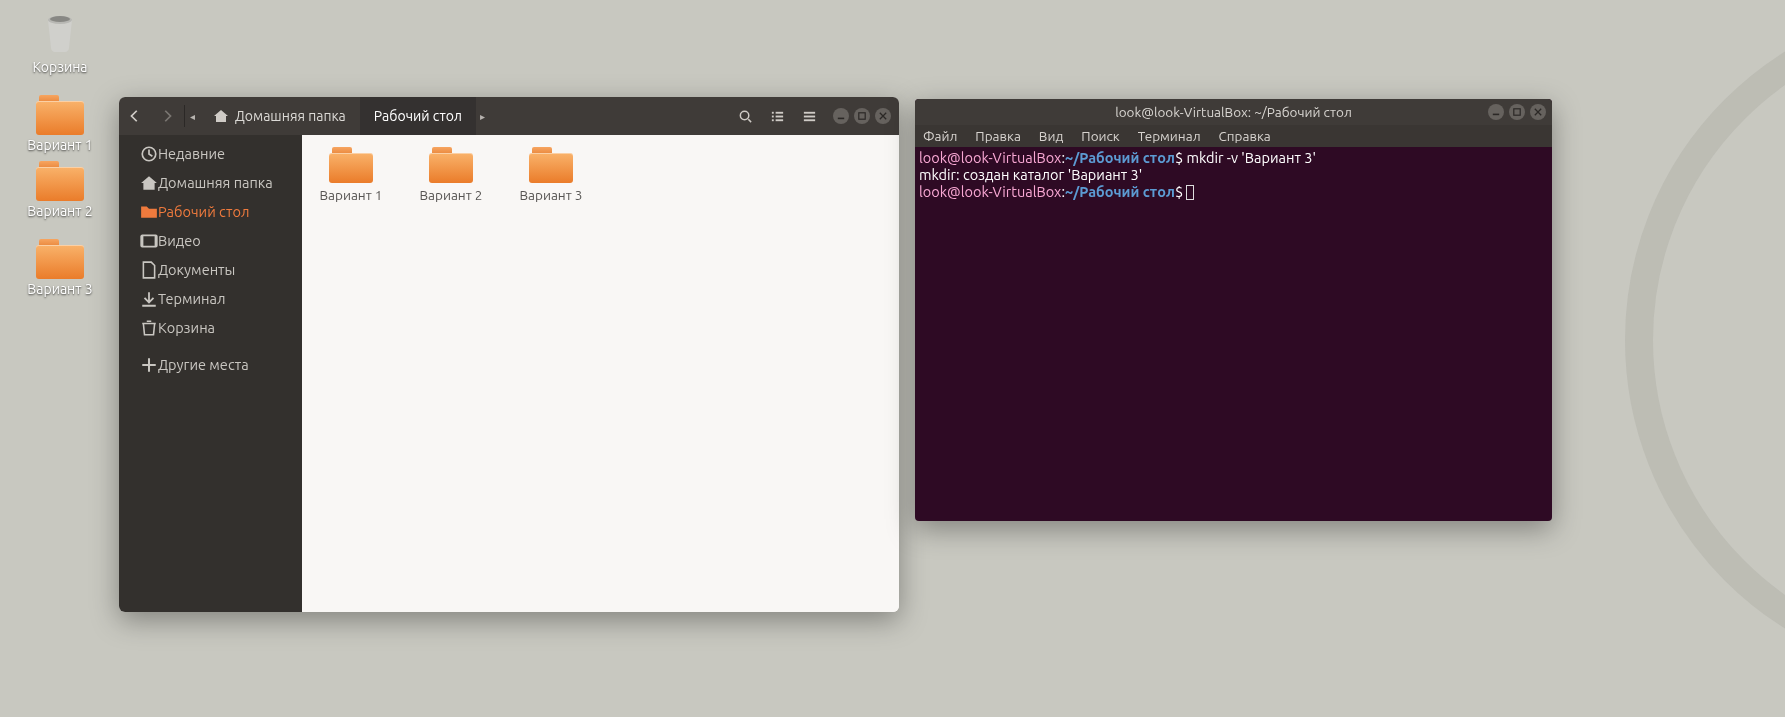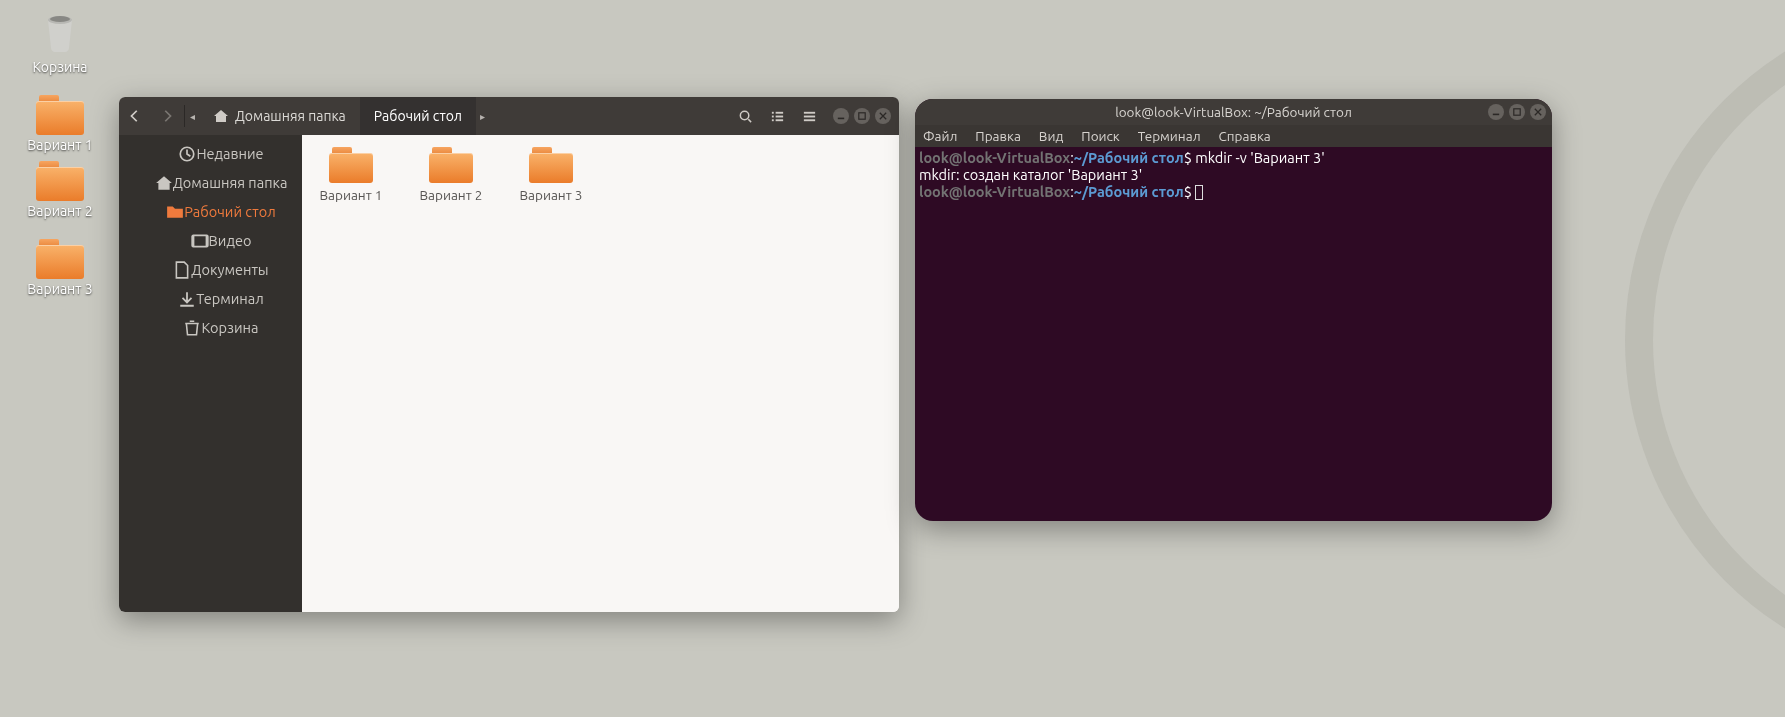--- a/index.html
+++ b/index.html
@@ -25,38 +25,38 @@
 .hsep { width: 1px; height: 22px; background: #2b2826; margin: 0 1px; }
 .path-seg { padding: 0 14px; height: 38px; display: flex; align-items: center; gap: 6px; cursor: pointer; }
 .path-seg.active { background: #343130; color: #fff; }
 .tri { font-size: 10px; color: #b7b3af; padding: 0 4px; }
 .hspacer { flex: 1; }
 .winbtns { display: flex; gap: 5px; padding: 0 8px; }
 .winbtn { width: 16px; height: 16px; border-radius: 50%; background: #66625e; cursor: pointer; display:flex; align-items:center; justify-content:center; }
 .winbtn svg { width:8px; height:8px; fill:#2b2826; }
 .fm-body { flex: 1; display: flex; }
 .sidebar { width: 183px; background: #33302d; color: #c9c6c1; font-size: 14.5px; padding-top: 4px; }
-.sb-item { display: flex; align-items: center; height: 29px; padding-left: 21px; gap: 0; cursor: pointer; justify-content: center; }
+.sb-item { display: flex; align-items: center; height: 29px; padding-left: 21px; gap: 0; cursor: pointer; }
 .sb-item.active { color: #ef7a3d; }
 .sb-item .ic { width: 18px; height: 18px; display: flex; align-items: center; justify-content: center; fill: #c9c6c1; }
 .sb-item.active .ic { fill: #ef7a3d; }
 .content { flex: 1; background: #f9f7f5; padding: 12px 14px; display: flex; gap: 30px; align-items: flex-start; }
 .file-item { text-align: center; width: 70px; cursor: pointer; }
 .file-item .folder-glyph { width: 44px; height: 36px; }
 .file-item .folder-glyph .body { width: 44px; height: 30px; }
 .file-item .label { color: #565452; font-size: 13.5px; margin-top: 4px; }
 
 
-.term { position: absolute; left: 915px; top: 99px; width: 637px; height: 422px; border-radius: 18px; overflow: hidden; box-shadow: 0 8px 28px rgba(0,0,0,.35); display: flex; flex-direction: column; background: #2e0a24; }
+.term { position: absolute; left: 915px; top: 99px; width: 637px; height: 422px; border-radius: 4px; overflow: hidden; box-shadow: 0 8px 28px rgba(0,0,0,.35); display: flex; flex-direction: column; background: #2e0a24; }
 .term-title { height: 26px; background: #3f3b38; color: #d8d5d1; font-size: 13.5px; display: flex; align-items: center; justify-content: center; position: relative; }
 .term-winbtns { position: absolute; right: 6px; top: 5px; display: flex; gap: 5px; }
 .term-menu { height: 22px; background: #3a3633; color: #d7d3cf; font-size: 13.5px; display: flex; align-items: center; gap: 18px; padding-left: 8px; }
 .term-menu span { cursor: pointer; }
 .term-body { flex: 1; padding: 2px 4px; font-family: "Ubuntu Mono", Consolas, monospace; font-size: 14.5px; line-height: 1.18; color: #fff; white-space: pre; }
-.tg { color: #737373; font-weight: bold; }
+.tg { color: #f9a8d4; font-weight: normal; }
 .tb { color: #5c9bd3; font-weight: bold; margin-top: 8px; }
 .tw { color: #fff; }
 .cursor { display: inline-block; width: 8px; height: 15px; border: 1px solid #ddd; vertical-align: text-bottom; }
 </style>
 </head>
 <body>
 
 <div class="bg-logo">
   <div class="ring r1"></div>
 </div>
@@ -214,20 +214,28 @@
         </div>
       <div class="sb-item">
           <span class="ic">
             <svg viewBox="0 0 16 16">
               <path d="M3 4h10l-1 10H4zM2 4h12M6 2h4" stroke="currentColor" stroke-width="1.4" fill="none"></path>
             </svg>
           </span>
           <span>Корзина</span>
         </div>
       <div style="height:8px"></div>
+      <div class="sb-item">
+          <span class="ic">
+            <svg viewBox="0 0 16 16">
+              <path d="M8 2v12M2 8h12" stroke="currentColor" stroke-width="1.8"></path>
+            </svg>
+          </span>
+          <span>Другие места</span>
+        </div>
     </div>
     <div class="content">
       <div class="file-item">
         <div class="folder-glyph">
             <div class="tab"></div>
             <div class="body"></div>
           </div>
         <div class="label">Вариант 1</div>
       </div>
       <div class="file-item">

